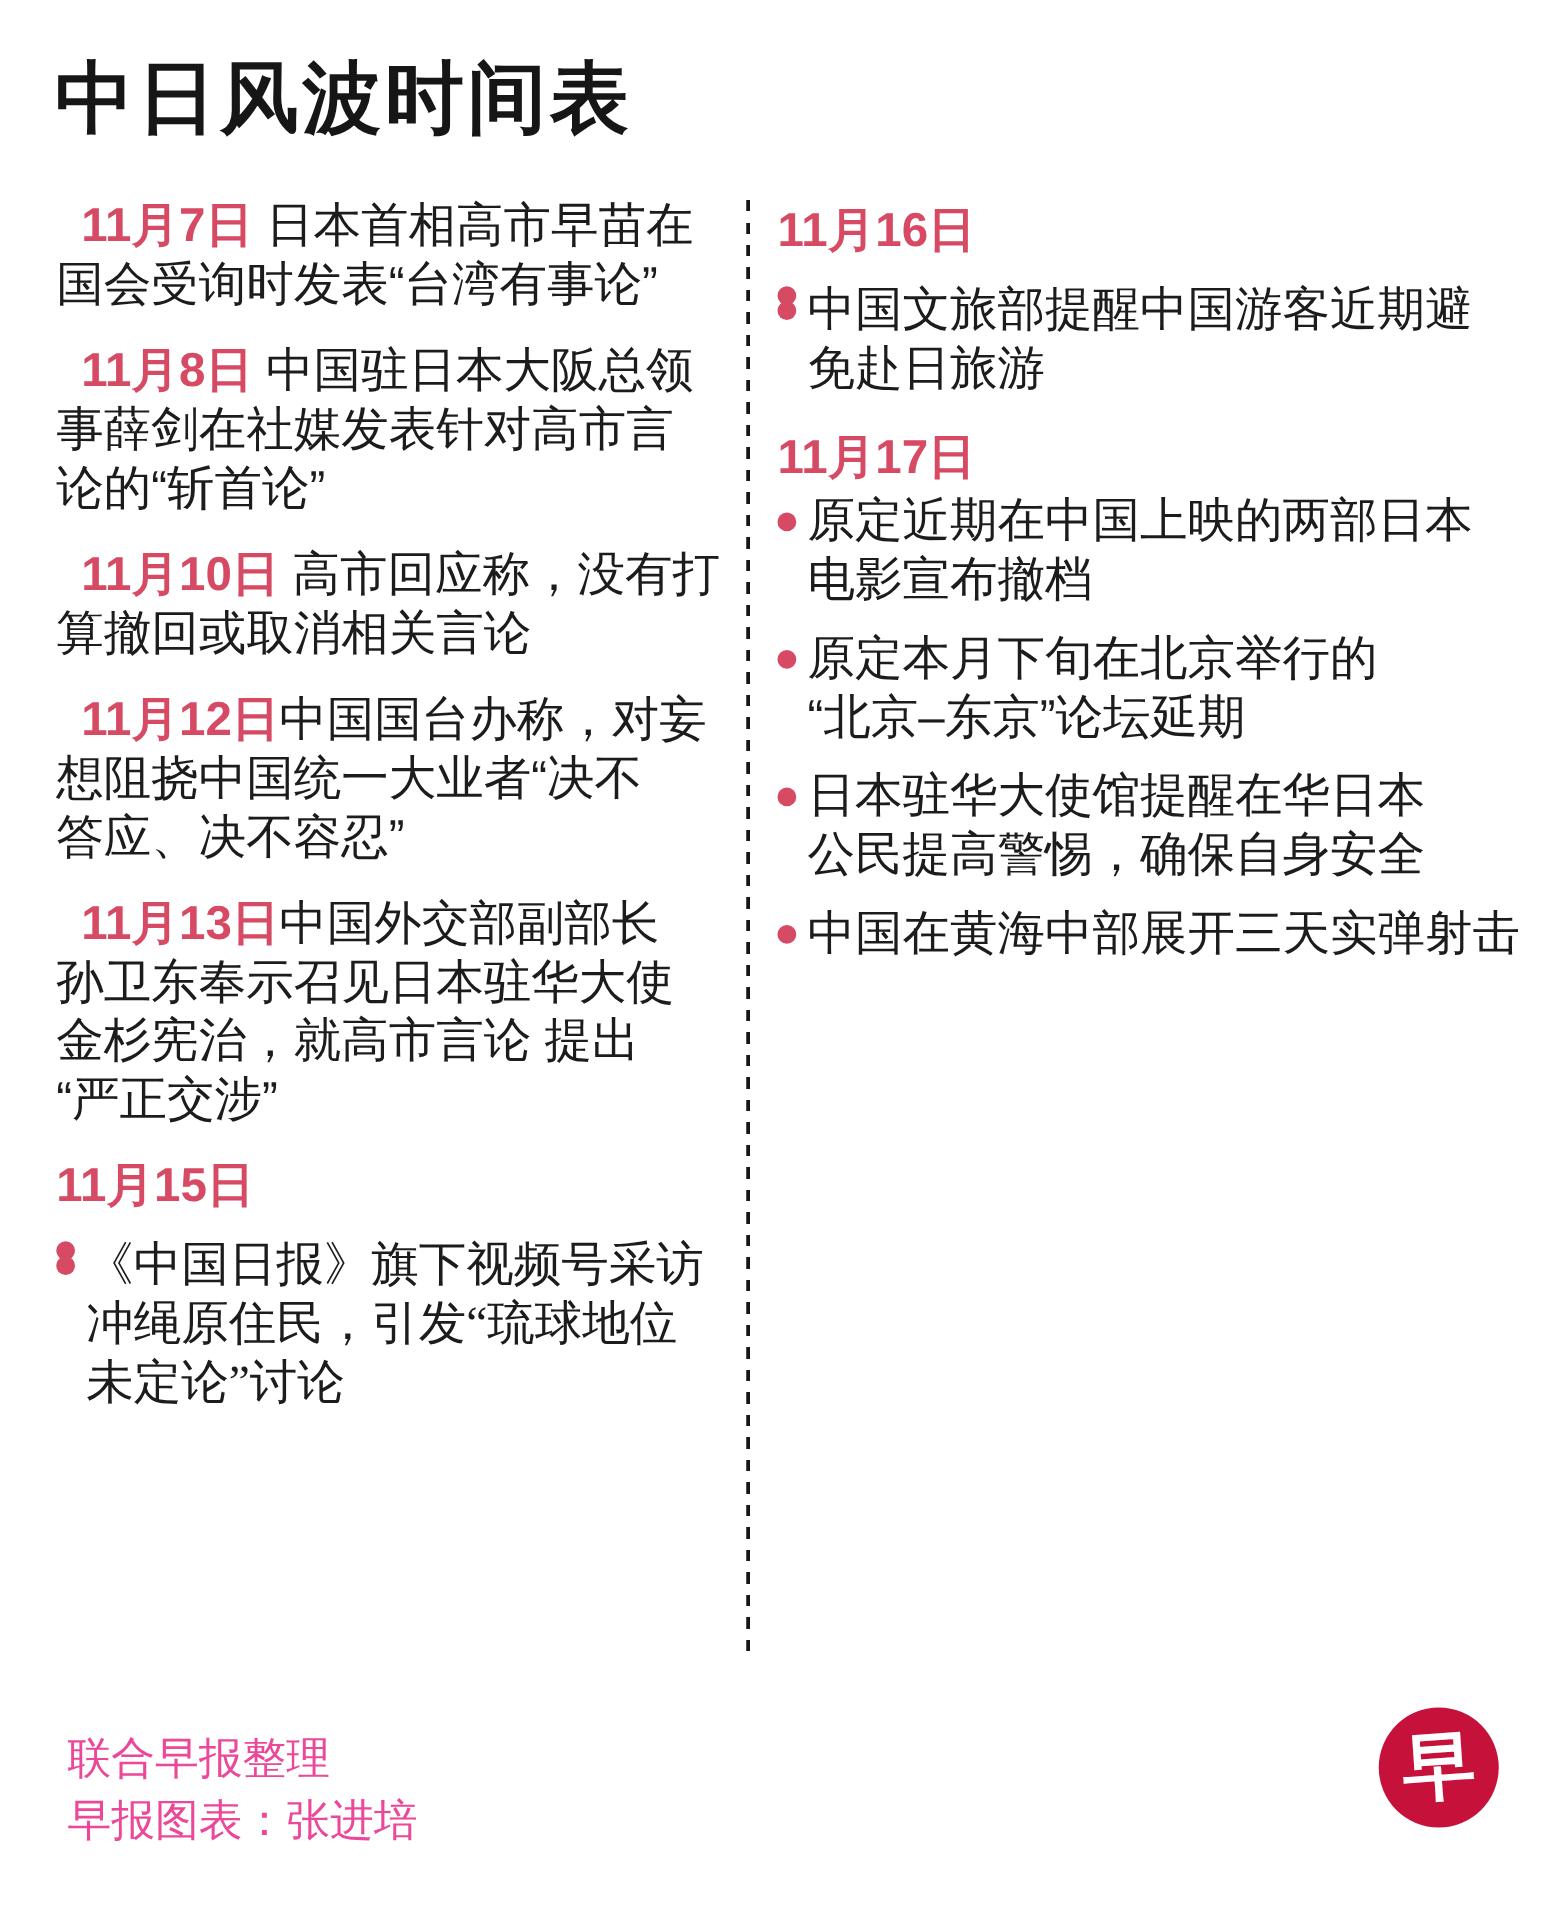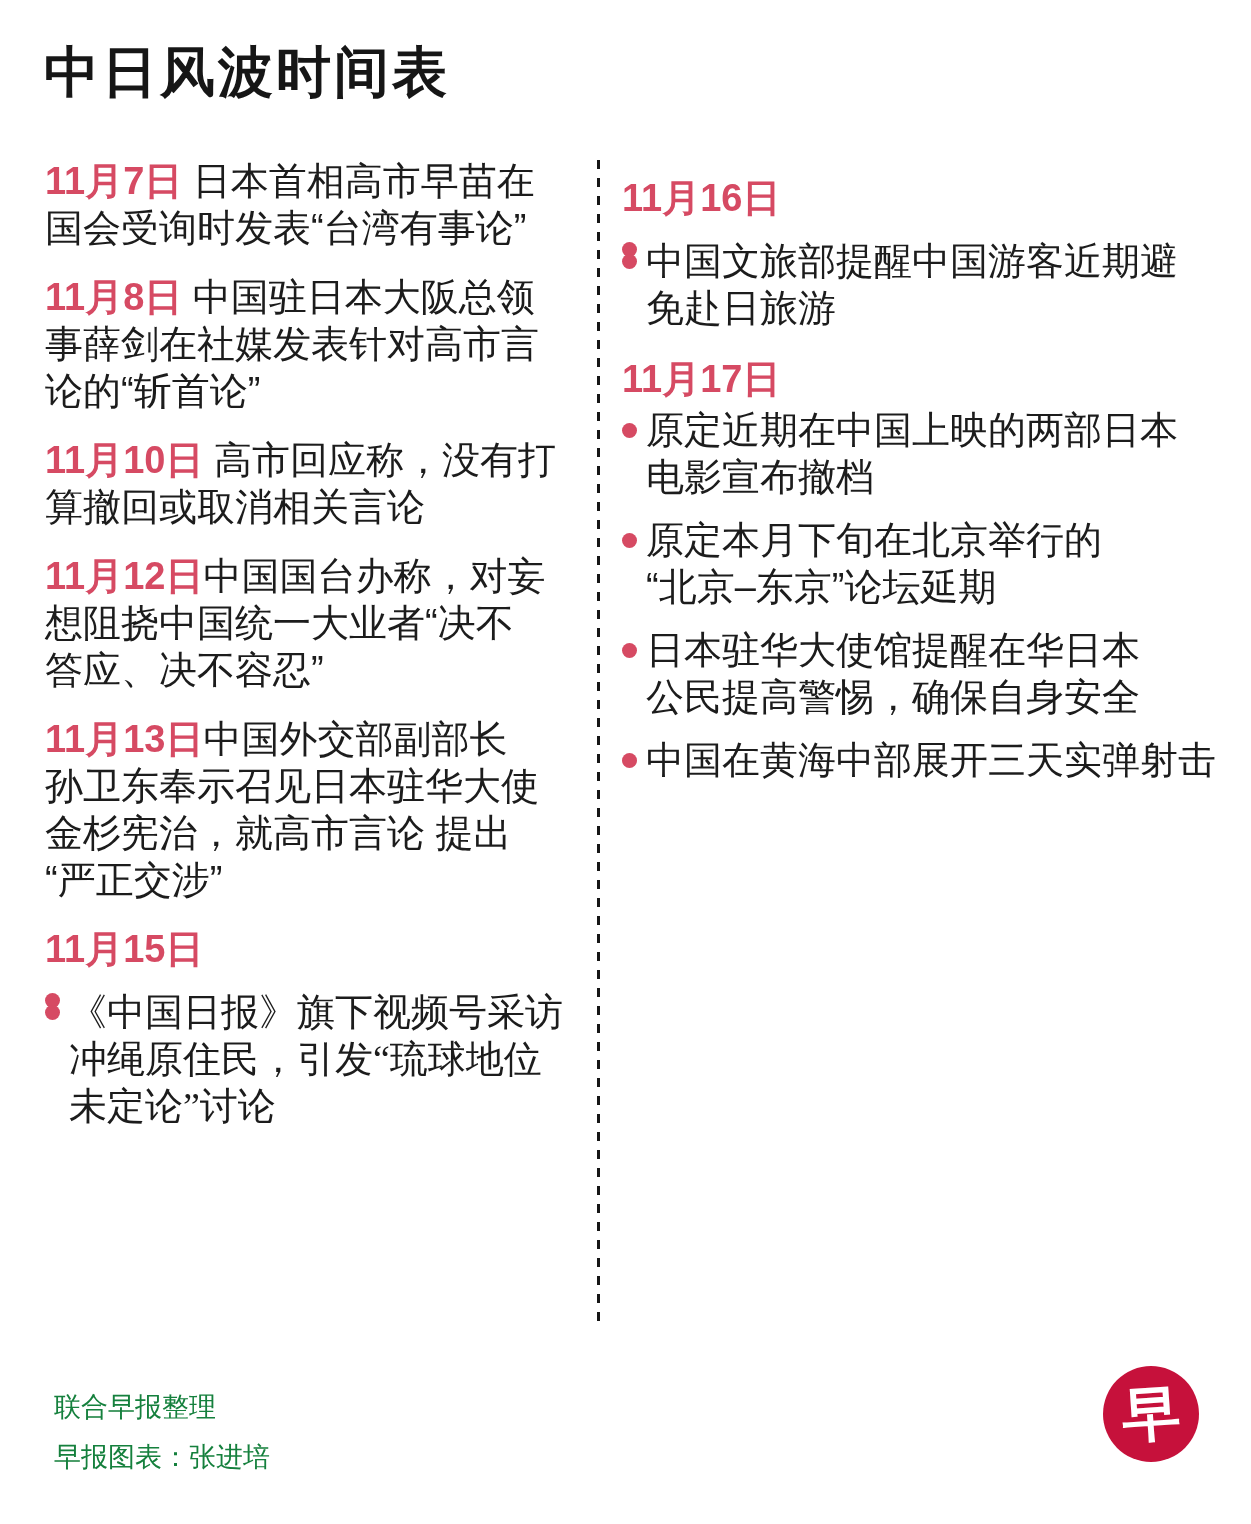--- a/index.html
+++ b/index.html
@@ -7,51 +7,51 @@
     width:1251px;height:1524px;
     background:#ffffff;
     position:relative;
     overflow:hidden;
     font-family:"Liberation Sans","DejaVu Sans",sans-serif;
     color:#1c1c1c;
     -webkit-font-smoothing:antialiased;
   }
   .page-title{
     position:absolute;left:44px;top:36px;
-    font-size:55px;font-weight:900;color:#161616;
+    font-size:63px;font-weight:900;color:#161616;
     letter-spacing:3px;margin:0;
   }
   .col{
     position:absolute;top:158px;
     font-size:38px;line-height:47px;font-weight:500;
   }
   .col-left{left:45px;width:555px;}
   .col-right{left:622px;width:610px;}
   .divider{
     position:absolute;left:597px;top:160px;
     width:3px;height:1168px;
     background:repeating-linear-gradient(to bottom,#161616 0 9px,transparent 9px 18px);
   }
   .entry{margin:0 0 22px 0;}
   .entry-text,.bullet-text,.group-date,.entry-date{white-space:pre-wrap;}
-  .entry-date,.group-date{color:#d64a63;font-weight:800;}
+  .entry-date,.group-date{color:#d64a63;font-weight:800;margin-left:20px;}
   .group{margin:0 0 24px 0;}
-  .group-date{display:block;margin:17px 0 4px 0;}
+  .group-date{display:block;margin:4px 0 4px 0;}
   .bullet-item{
     position:relative;padding-left:24px;margin:0 0 16px 0;
   }
   .bullet-item:last-child{margin-bottom:0;font-family:Liberation Serif, serif;}
   .dot{
     position:absolute;left:0;top:16px;
     width:15px;height:15px;border-radius:50%;
     background:#d64a63;
   }
   .credits{
     position:absolute;left:54px;top:1382px;
-    font-size:27px;line-height:50px;color:#15803d;font-weight:500;
+    font-size:35px;line-height:50px;color:#ec4899;font-weight:500;
   }
   .logo{
     position:absolute;left:1103px;top:1366px;
     width:96px;height:96px;border-radius:50%;
     background:#c6113b;
     display:flex;align-items:center;justify-content:center;
   }
   .logo-glyph{
     color:#ffffff;font-size:58px;font-weight:900;
     transform:rotate(-4deg);line-height:1;

